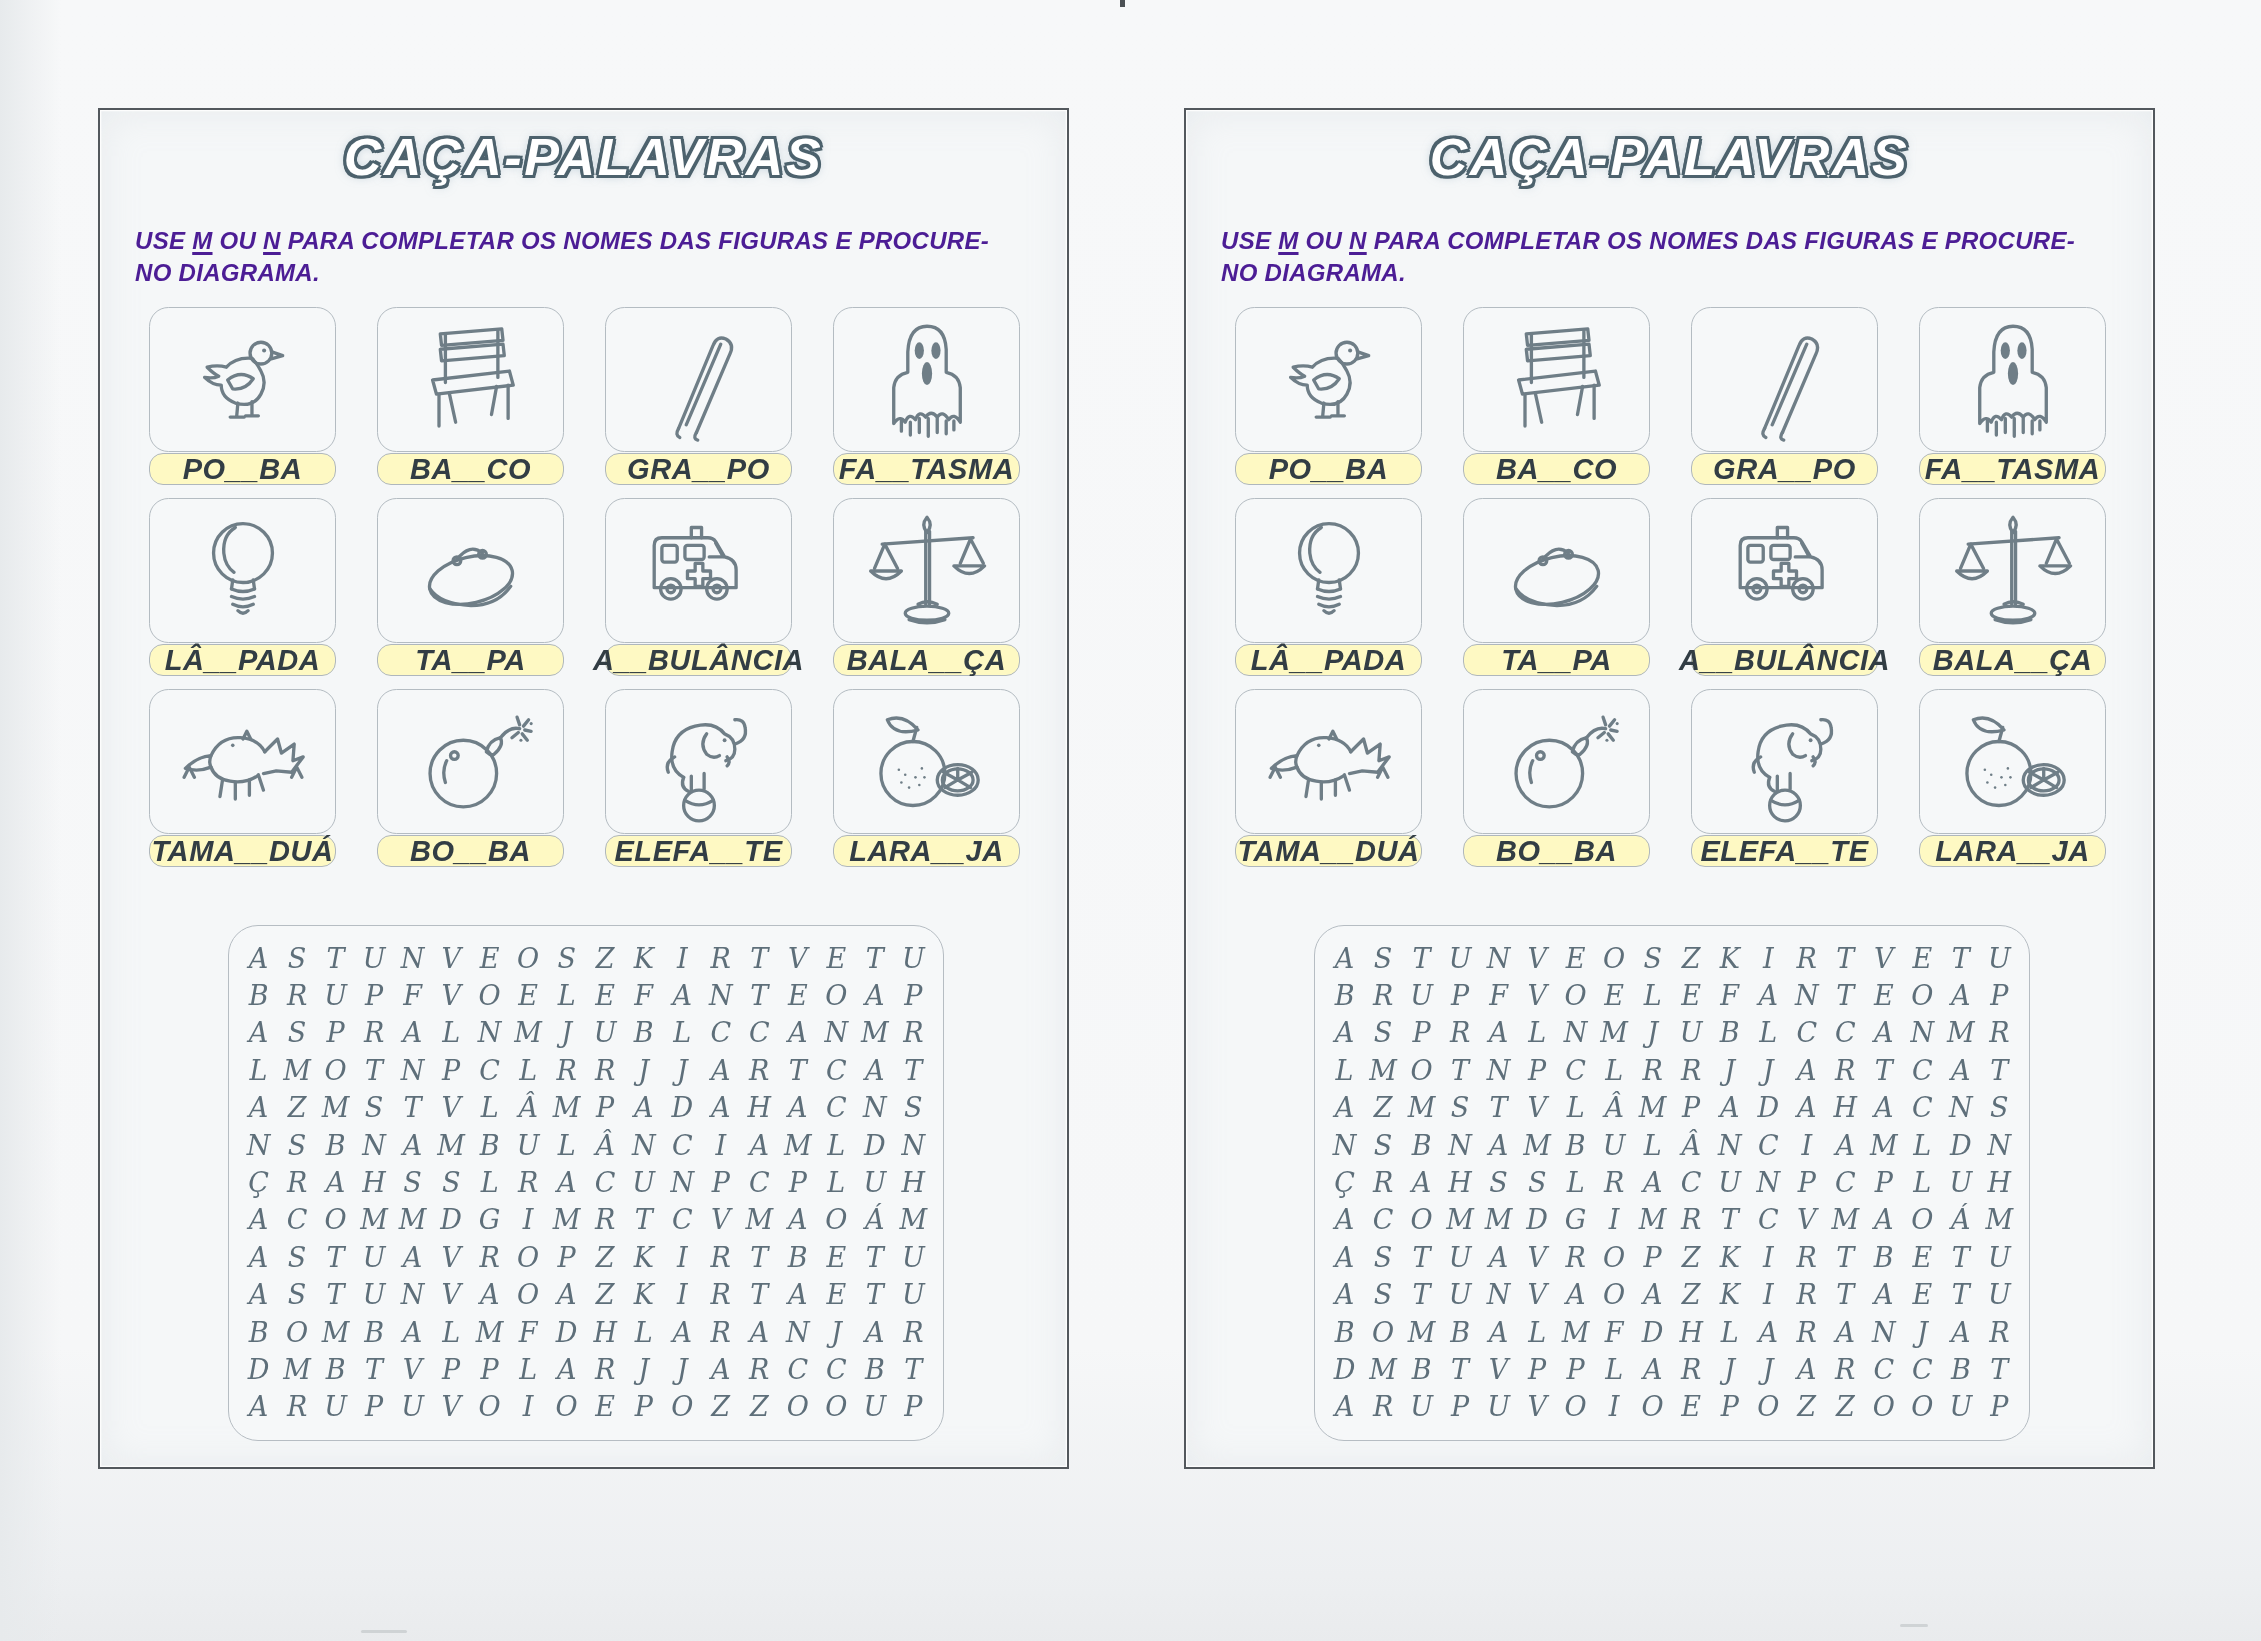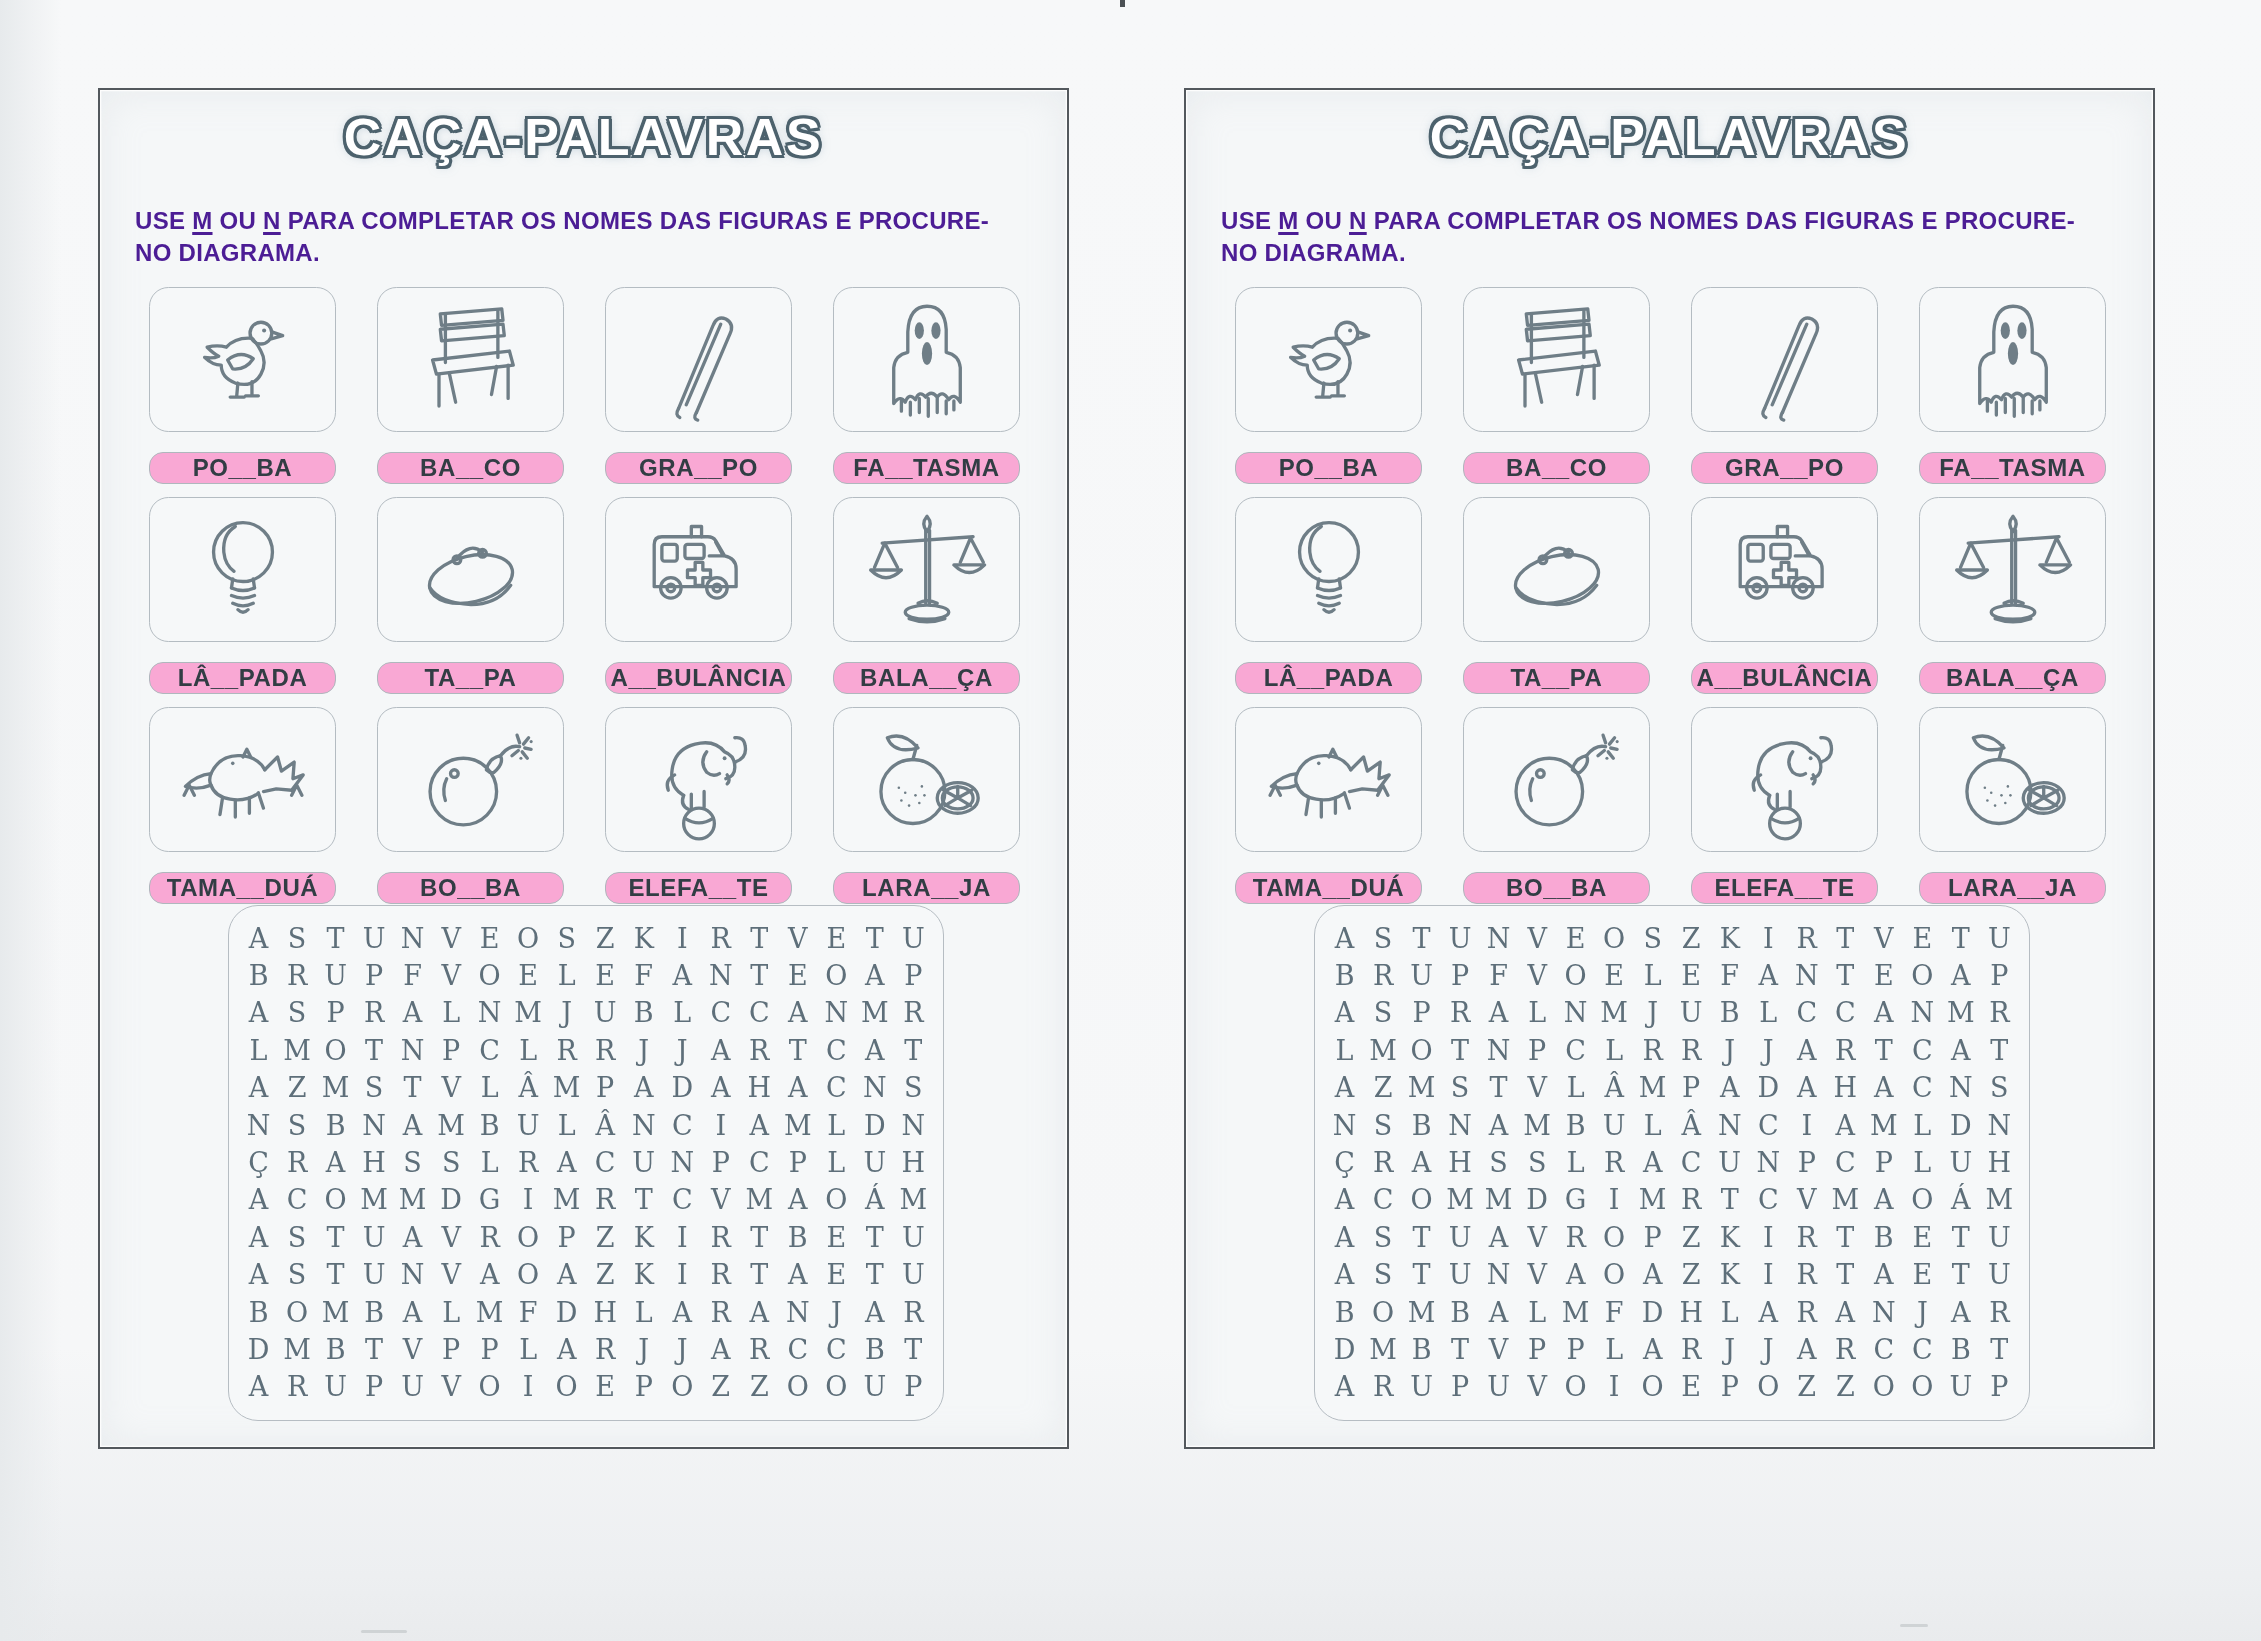--- a/index.html
+++ b/index.html
@@ -4,23 +4,24 @@
 <style>
   html,body{margin:0;padding:0;}
   body{
     width:2261px;height:1642px;position:relative;overflow:hidden;
     background:linear-gradient(180deg,#f7f8f9 0%,#f6f7f8 82%,#edeff1 96%,#e9ebed 100%);
     font-family:"Liberation Sans",sans-serif;
   }
   .edge-shade{position:absolute;left:0;top:0;width:61px;height:1642px;
     background:linear-gradient(90deg,#e7eaec,rgba(247,248,249,0));}
   .page{
-    position:absolute;top:88px;width:967px;height:1357px;
+    position:absolute;top:108px;width:967px;height:1357px;
     border:2.6px solid #53585d;background:#f5f7f8;
     box-shadow:inset 0 0 0 1.3px #fdfdfd, inset 0 0 39px rgba(190,200,206,.25);
+    font-style:italic;
   }
   .page-left{left:98px}
   .page-right{left:1184px}
   .title{
     position:absolute;top:17px;left:0;right:0;text-align:center;
     font-size:52px;font-weight:bold;letter-spacing:2.6px;color:#ffffff;
     text-shadow:
       -3.2px 0 0 #4d626d, 3.2px 0 0 #4d626d, 0 -3.2px 0 #4d626d, 0 3.2px 0 #4d626d,
       -2.6px -2.6px 0 #4d626d, 2.6px -2.6px 0 #4d626d, -2.6px 2.6px 0 #4d626d, 2.6px 2.6px 0 #4d626d,
       0 0 10.3px rgba(125,155,175,.6);
@@ -37,23 +38,23 @@
   .cell{display:flex;flex-direction:column;}
   .pic{
     height:143px;border:1.9px solid #b4bcc2;border-radius:19.4px;background:#f6f8f9;
     display:flex;align-items:center;justify-content:center;
   }
   .art{
     width:128px;height:128px;
     stroke:#6f7e87;fill:none;stroke-width:2.6;stroke-linecap:round;stroke-linejoin:round;
   }
   .plate{
-    margin-top:20px;height:30px;border:1.9px solid #afb7bd;border-radius:14px;background:#f9a8d4;
+    margin-top:1px;height:30px;border:1.9px solid #afb7bd;border-radius:14px;background:#fef9c3;
     display:flex;align-items:center;justify-content:center;
-    font-size:24px;font-weight:bold;color:#323d44;letter-spacing:0.6px;
+    font-size:29px;font-weight:bold;color:#323d44;letter-spacing:0.6px;
   }
   .ws{
     position:absolute;left:128px;top:815px;width:716px;height:516px;
     border:1.9px solid #b6bdc3;border-radius:30px;background:#f6f8f9;
     padding:15.5px 10.3px;box-sizing:border-box;
   }
   .ws-inner{display:flex;flex-direction:column;justify-content:space-between;height:100%;}
   .ws-row{display:flex;}
   .ws-letter{
     flex:1;text-align:center;

